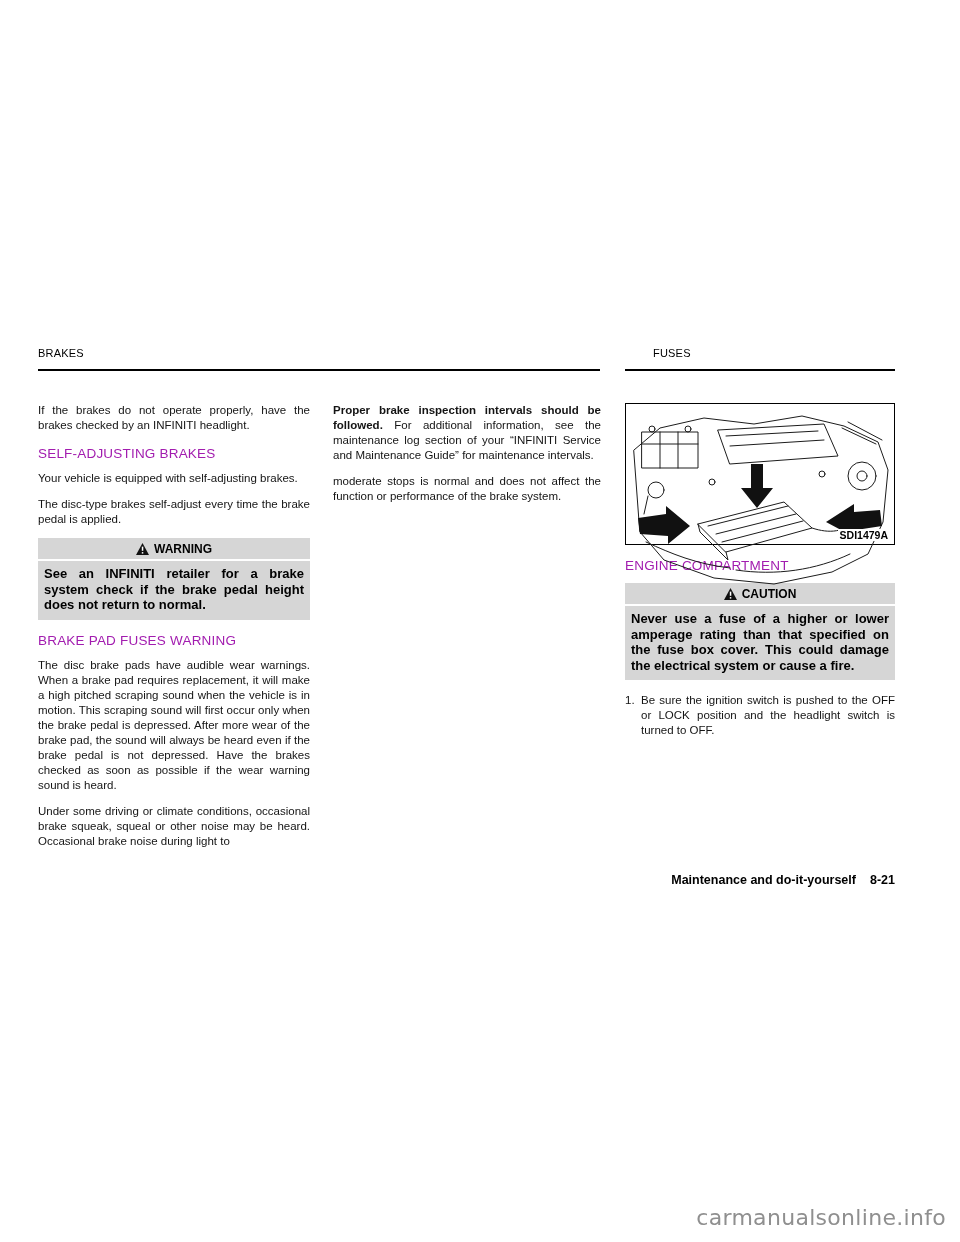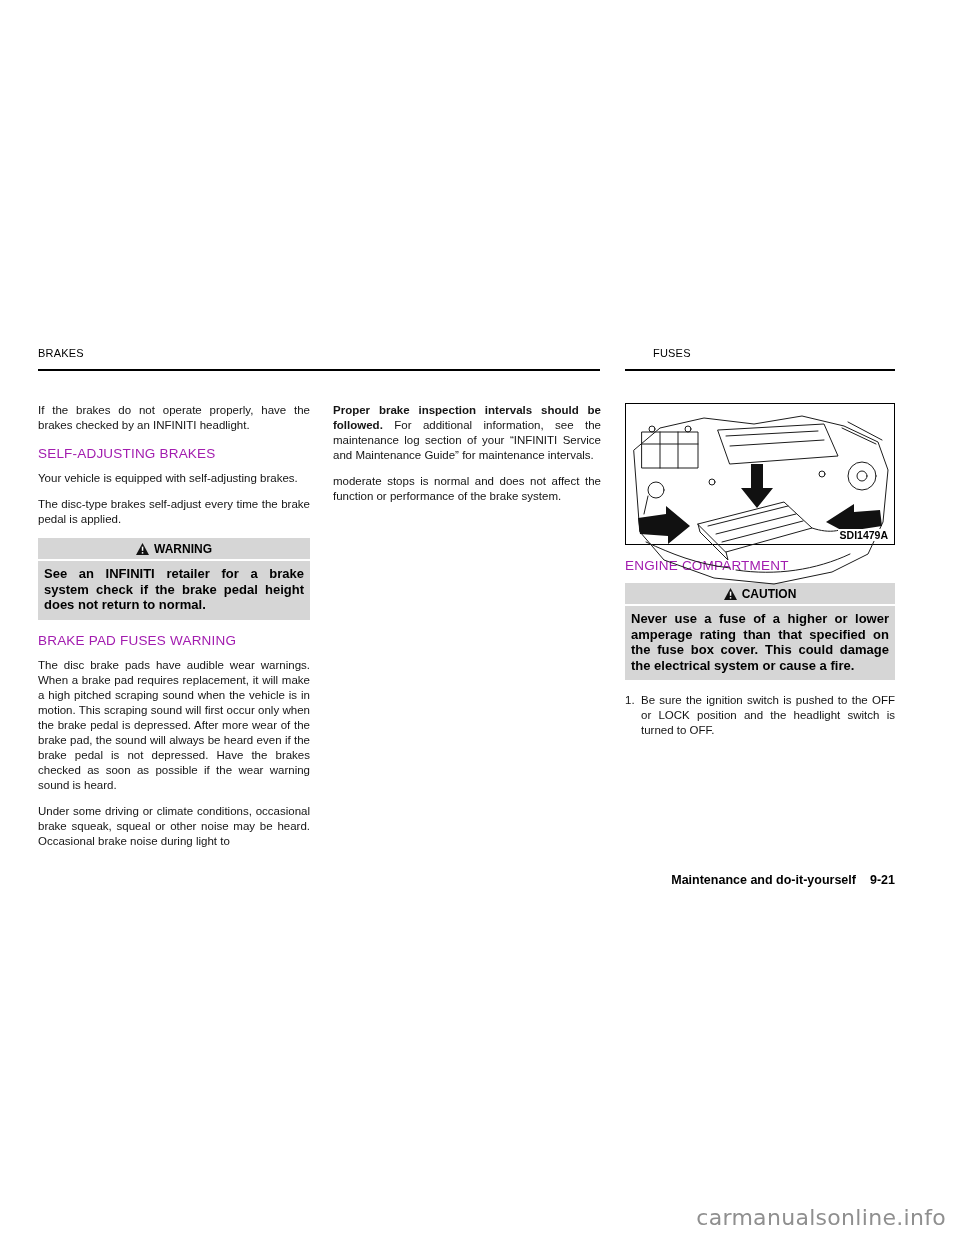--- a/index.html
+++ b/index.html
@@ -196,18 +196,18 @@
     </div>
 
 
     <div class="list-item">
       <span class="list-num">1.</span>
       <span class="list-text">Be sure the ignition switch is pushed to the OFF or LOCK position and the headlight switch is turned to OFF.</span>
     </div>
   </div>
 
   <div class="footer">
-    <span class="footer-label">Maintenance and do-it-yourself</span><span class="footer-num">9-21</span>
+    <span class="footer-label">Maintenance and do-it-yourself</span><span class="footer-num">8-21</span>
   </div>
 
   <div class="watermark">carmanualsonline.info</div>
 
 </div>
 
 </body></html>

